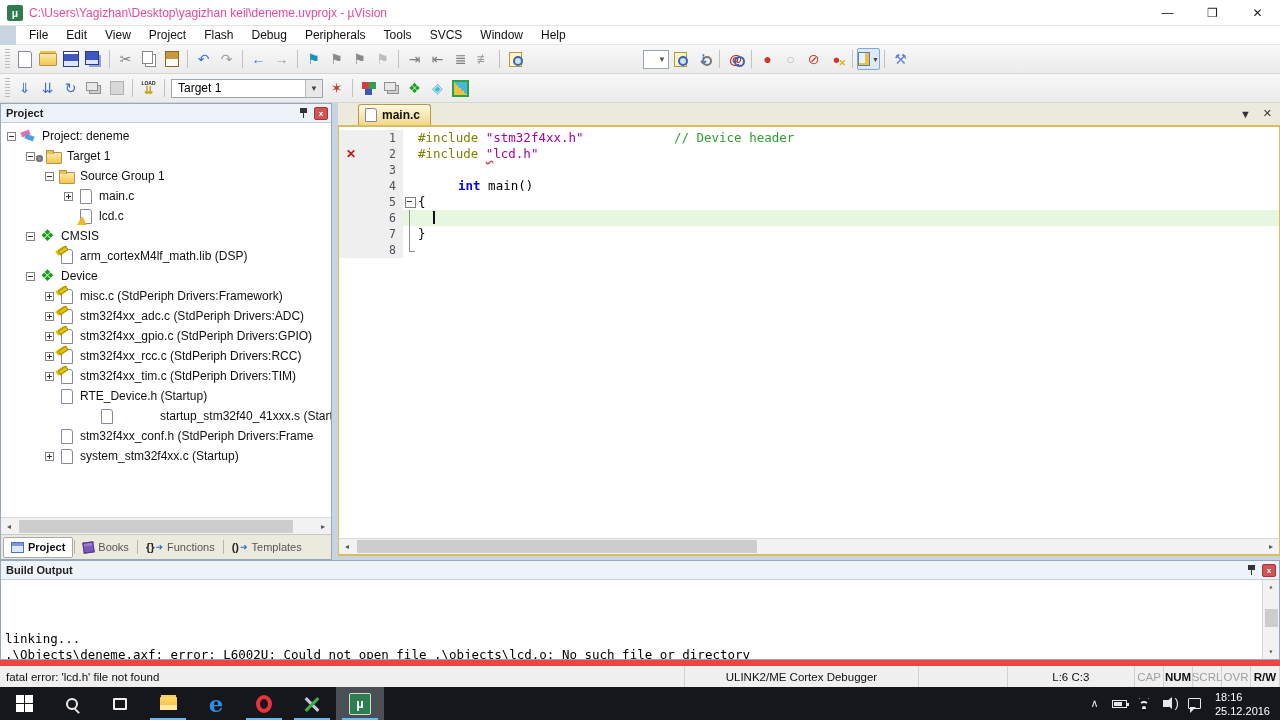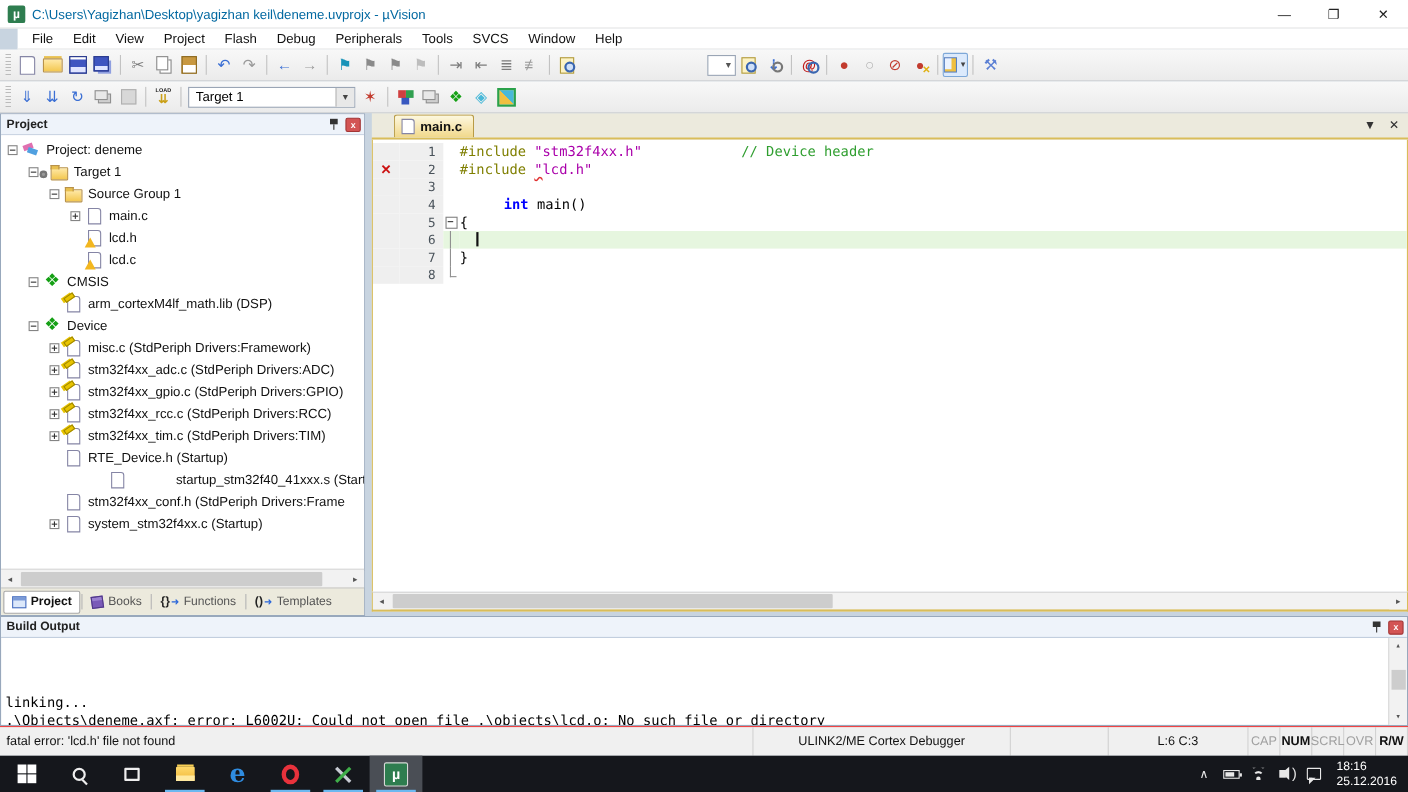--- a/index.html
+++ b/index.html
@@ -2,21 +2,21 @@
 <html><head>
 <meta charset="utf-8">
 <style>
   * { margin:0; padding:0; box-sizing:border-box; }
   html,body { width:1280px; height:720px; overflow:hidden; font-family:"Liberation Sans", sans-serif; background:#c8d4e0; }
   #screen { position:relative; width:1280px; height:720px; background:#c8d4e0; }
 
   
   #title-bar { position:absolute; left:0; top:0; width:1280px; height:26px; background:#ffffff; display:flex; align-items:center; border-bottom:1px solid #e2e2e2; }
   .app-ico { width:16px; height:16px; background:#2e7d4f; border-radius:2px; color:#fff; font-size:11px; font-weight:bold; display:flex; align-items:center; justify-content:center; margin:0 6px 0 7px; }
-  #title-text { font-size:12px; color:#0369a1; }
+  #title-text { font-size:12px; color:#ec4899; }
   #win-controls { margin-left:auto; display:flex; height:100%; }
   .win-btn { width:45px; height:100%; display:flex; align-items:center; justify-content:center; font-size:12px; color:#222; }
 
   
   #menu-bar { position:absolute; left:16px; top:26px; width:1280px; height:19px; background:#ffffff; display:flex; align-items:center; padding-left:4px; border-bottom:1px solid #e8e8e8; }
   .menu-item { font-size:12px; color:#111; padding:1px 9px; }
 
   
   .toolbar { position:absolute; left:0; width:1280px; height:29px; background:linear-gradient(#f8f8f8,#ebebeb); display:flex; align-items:center; border-bottom:1px solid #d5d5d5; padding-left:2px; }
   #toolbar1 { top:45px; } #toolbar2 { top:74px; }
@@ -131,21 +131,21 @@
 
   
   #build-panel { position:absolute; left:0; top:560px; width:1280px; height:100px; background:#fff; border:1px solid #98a8bc; display:flex; flex-direction:column; }
   #build-content { flex:1; position:relative; font-family:"DejaVu Sans Mono", monospace; font-size:12.5px; line-height:16px; color:#000; padding:3px 0 0 4px; overflow:hidden; white-space:pre; }
   #build-vscroll { position:absolute; right:0; top:0; width:17px; height:79px; background:#f2f2f2; border-left:1px solid #d8d8d8; display:flex; flex-direction:column; align-items:center; }
   #build-vscroll .sc-btn { width:15px; height:14px; }
   .v-track { flex:1; width:15px; position:relative; }
   .v-thumb { position:absolute; left:1px; width:13px; top:30%; height:35%; background:#cdcdcd; }
 
   
-  #status-bar { position:absolute; left:0; top:660px; width:1280px; height:27px; background:#f0f0f0; border-top:1px solid #ef4444; display:flex; align-items:stretch; font-size:11.5px; color:#111; }
+  #status-bar { position:absolute; left:0; top:660px; width:1280px; height:27px; background:#f0f0f0; border-top:6px solid #ef4444; display:flex; align-items:stretch; font-size:11.5px; color:#111; }
   .sb-cell { display:flex; align-items:center; border-right:1px solid #d2d2d2; padding:0 6px; }
   #sb-msg { width:700px; }
   #sb-debugger { width:240px; justify-content:center; }
   #sb-fill { width:90px; }
   #sb-pos { width:130px; justify-content:center; }
   .sb-ind { width:29px; justify-content:center; color:#a0a0a0; padding:0 2px; }
   .sb-ind.on { color:#111; font-weight:bold; }
 
   
   #taskbar { position:absolute; left:0; top:687px; width:1280px; height:33px; background:#15171c; display:flex; align-items:stretch; }
@@ -310,25 +310,20 @@
             <span>Source Group 1</span>
           </div>
           <div class="tree-row" style="padding-left: 63px;">
             <span class="exp plus"></span>
             <span class="ti ti-doc"></span>
             <span>main.c</span>
           </div>
           <div class="tree-row" style="padding-left: 63px;">
             <span class="exp hidden"></span>
             <span class="ti ti-doc ti-warn"></span>
-            <span>lcd.h</span>
-          </div>
-          <div class="tree-row" style="padding-left: 63px;">
-            <span class="exp hidden"></span>
-            <span class="ti ti-doc ti-warn"></span>
             <span>lcd.c</span>
           </div>
           <div class="tree-row" style="padding-left: 25px;">
             <span class="exp"></span>
             <span class="ti ti-diamond"></span>
             <span>CMSIS</span>
           </div>
           <div class="tree-row" style="padding-left: 44px;">
             <span class="exp hidden"></span>
             <span class="ti ti-doc ti-key"></span>

